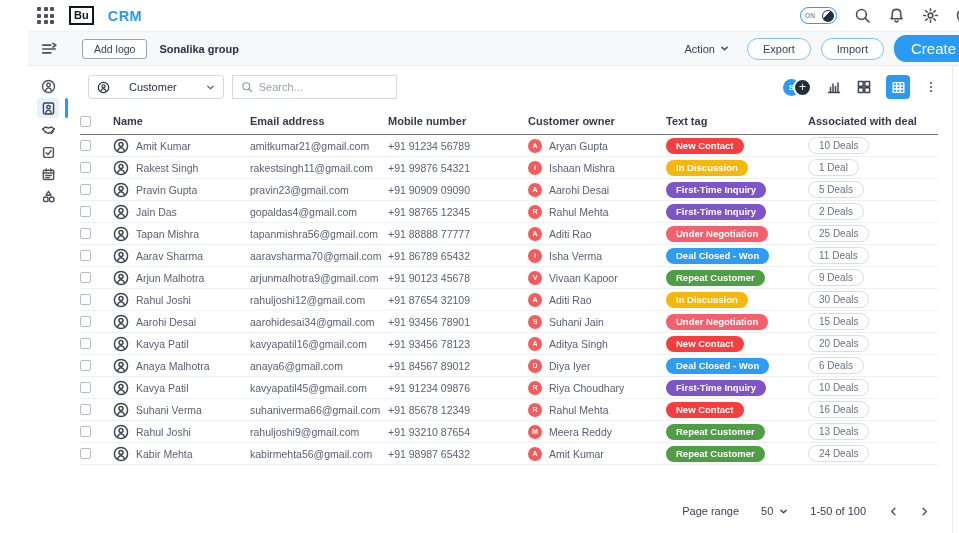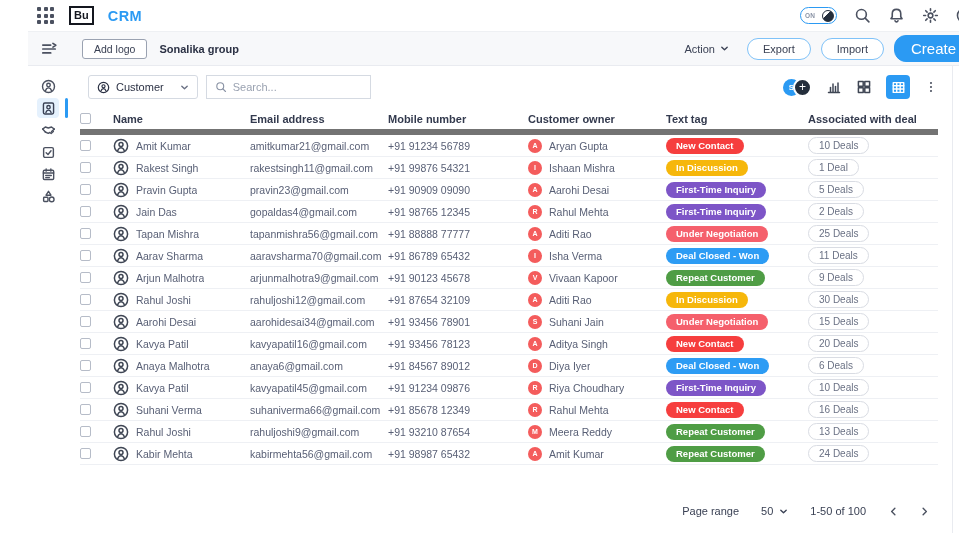--- a/index.html
+++ b/index.html
@@ -35,38 +35,38 @@
   .sidebar { width:40px; flex:0 0 auto; padding-top:9px; display:flex; flex-direction:column; }
   .side-item { position:relative; height:22px; display:flex; align-items:center; justify-content:center; color:#4b5160; cursor:pointer; }
   .side-item .bubble { width:22px; height:20px; display:flex; align-items:center; justify-content:center; border-radius:4px; }
   .side-item.active .bubble { background:#e5f1fd; color:#3a4154; }
   .side-item.active::after { content:""; position:absolute; right:0; top:1px; width:3px; height:20px; background:#2b9af3; border-radius:2px; }
 
   .content { flex:1; display:flex; min-width:0; }
   .work { flex:1; display:flex; flex-direction:column; min-width:0; padding:0 0 0 12px; }
 
   .toolbar { height:42px; display:flex; align-items:center; flex:0 0 auto; padding-right:14px; }
-  .entity-select { display:flex; align-items:center; gap:6px; border:1px solid #d5dae2; border-radius:3px; background:#fff; height:24px; padding:0 8px; font-size:11px; color:#2b3144; cursor:pointer; margin-left:8px; }
+  .entity-select { display:flex; align-items:center; gap:19px; border:1px solid #d5dae2; border-radius:3px; background:#fff; height:24px; padding:0 8px; font-size:11px; color:#2b3144; cursor:pointer; margin-left:8px; }
   .entity-select .chev { margin-left:10px; color:#6a7184; }
   .searchbox { display:flex; align-items:center; gap:6px; border:1px solid #d5dae2; border-radius:0; background:#fff; height:24px; padding:0 8px; margin-left:8px; width:165px; color:#8a93a5; }
   .searchbox input { border:none; outline:none; font-size:11px; width:120px; color:#3a4154; font-family:inherit; background:transparent; }
   .searchbox input::placeholder { color:#9aa2b1; }
   .tool-right { margin-left:auto; display:flex; align-items:center; gap:14px; color:#3f4654; }
   .avstack { display:flex; align-items:center; cursor:pointer; }
   .av-s { width:17px; height:17px; border-radius:50%; background:#2b9af3; color:#fff; font-size:8px; font-weight:700; display:flex; align-items:center; justify-content:center; }
   .av-plus { width:19px; height:19px; border-radius:50%; background:#242e3c; border:2px solid #fff; color:#fff; font-size:12px; display:flex; align-items:center; justify-content:center; margin-left:-7px; line-height:1; }
   .viewbtn { width:24px; height:24px; border-radius:4px; display:flex; align-items:center; justify-content:center; cursor:pointer; }
   .viewbtn.active { background:#2b9af3; color:#fff; }
 
   .rail { width:35px; flex:0 0 auto; border-left:1px solid #e9ebf0; display:flex; justify-content:center; padding-top:12px; color:#4b5160; }
 
   
   .tablewrap { flex:1; display:flex; flex-direction:column; min-height:0; padding-right:14px; }
   .trow { display:flex; align-items:center; }
-  .thead { height:27px; border-bottom:6px solid #737373; font-size:11px; font-weight:700; color:#333a4e; flex:0 0 auto; }
+  .thead { height:27px; border-bottom:1px solid #737373; font-size:11px; font-weight:700; color:#333a4e; flex:0 0 auto; }
   .tbody .trow { height:22px; border-bottom:1px solid #eef0f4; font-size:10.5px; color:#596076; }
   .col-check { width:33px; display:flex; align-items:center; }
   .col-name  { width:137px; display:flex; align-items:center; gap:7px; }
   .col-email { width:138px; }
   .col-mobile{ width:140px; }
   .col-owner { width:138px; display:flex; align-items:center; gap:7px; }
   .col-tag   { width:142px; }
   .col-deal  { flex:1; }
   .cb { width:11px; height:11px; border:1px solid #b6bcc8; border-radius:2px; background:#fff; cursor:pointer; }
   .pavatar { color:#3f4654; flex:0 0 auto; }

